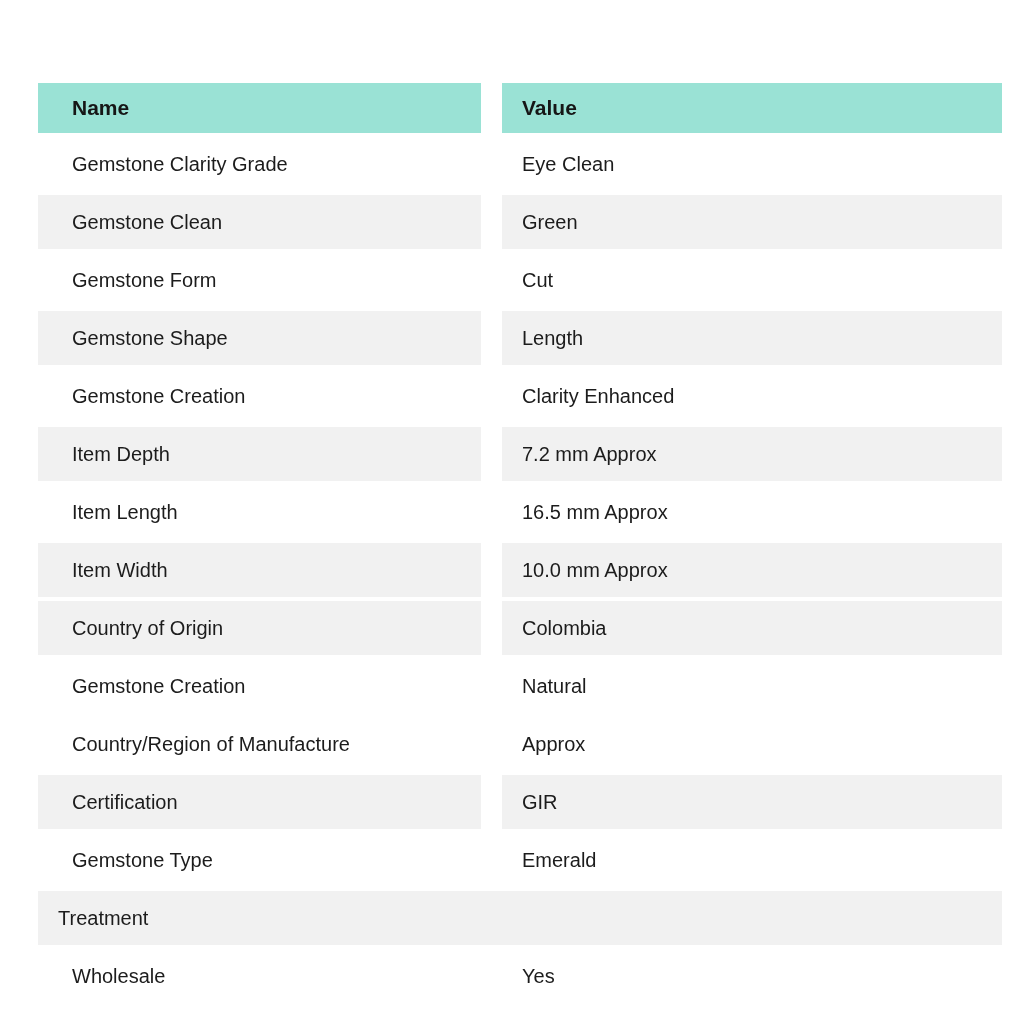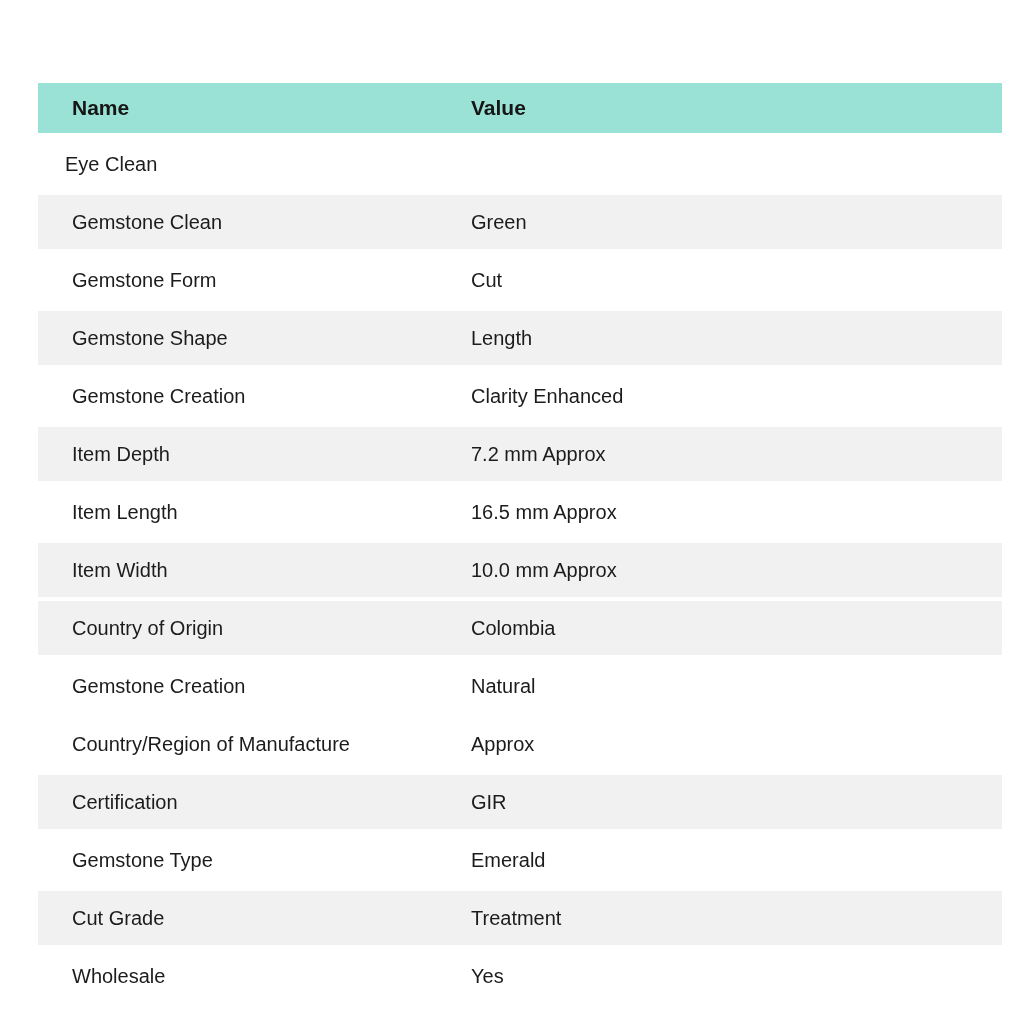--- a/index.html
+++ b/index.html
@@ -36,27 +36,27 @@
     align-items: center;
     box-sizing: border-box;
     background: #ffffff;
     font-size: 20px;
     font-weight: 400;
     line-height: 1.2;
     white-space: nowrap;
     overflow: hidden;
   }
   .name-cell {
-    width: 406px;
-    margin-right: 0;
+    width: 443px;
+    margin-right: 21px;
     padding-left: 34px;
   }
   .value-cell {
     flex: 1;
-    padding-left: 27px;
+    padding-left: 20px;
   }
   .row.body-row .cell {
     height: 54px;
   }
   .row.alt .cell {
     background: var(--stripe-bg, #f1f1f1);
   }
   .row.header-row .cell {
     height: 50px;
     background: var(--header-bg, #9ae2d5);
@@ -70,20 +70,21 @@
 
 <div class="page">
   <div class="spec-table">
 
     <div class="row header-row">
       <div class="cell name-cell">Name</div>
       <div class="cell value-cell">Value</div>
     </div>
 
     <div class="row body-row">
+      <div class="cell name-cell">Gemstone Clarity Grade</div>
       <div class="cell value-cell">Eye Clean</div>
     </div>
 
     <div class="row body-row alt">
       <div class="cell name-cell">Gemstone Clean</div>
       <div class="cell value-cell">Green</div>
     </div>
 
     <div class="row body-row">
       <div class="cell name-cell">Gemstone Form</div>
@@ -134,21 +135,20 @@
       <div class="cell name-cell">Certification</div>
       <div class="cell value-cell">GIR</div>
     </div>
 
     <div class="row body-row">
       <div class="cell name-cell">Gemstone Type</div>
       <div class="cell value-cell">Emerald</div>
     </div>
 
     <div class="row body-row alt">
-      <div class="cell name-cell">Cut Grade</div>
       <div class="cell value-cell">Treatment</div>
     </div>
 
     <div class="row body-row">
       <div class="cell name-cell">Wholesale</div>
       <div class="cell value-cell">Yes</div>
     </div>
 
   </div>
 </div>

